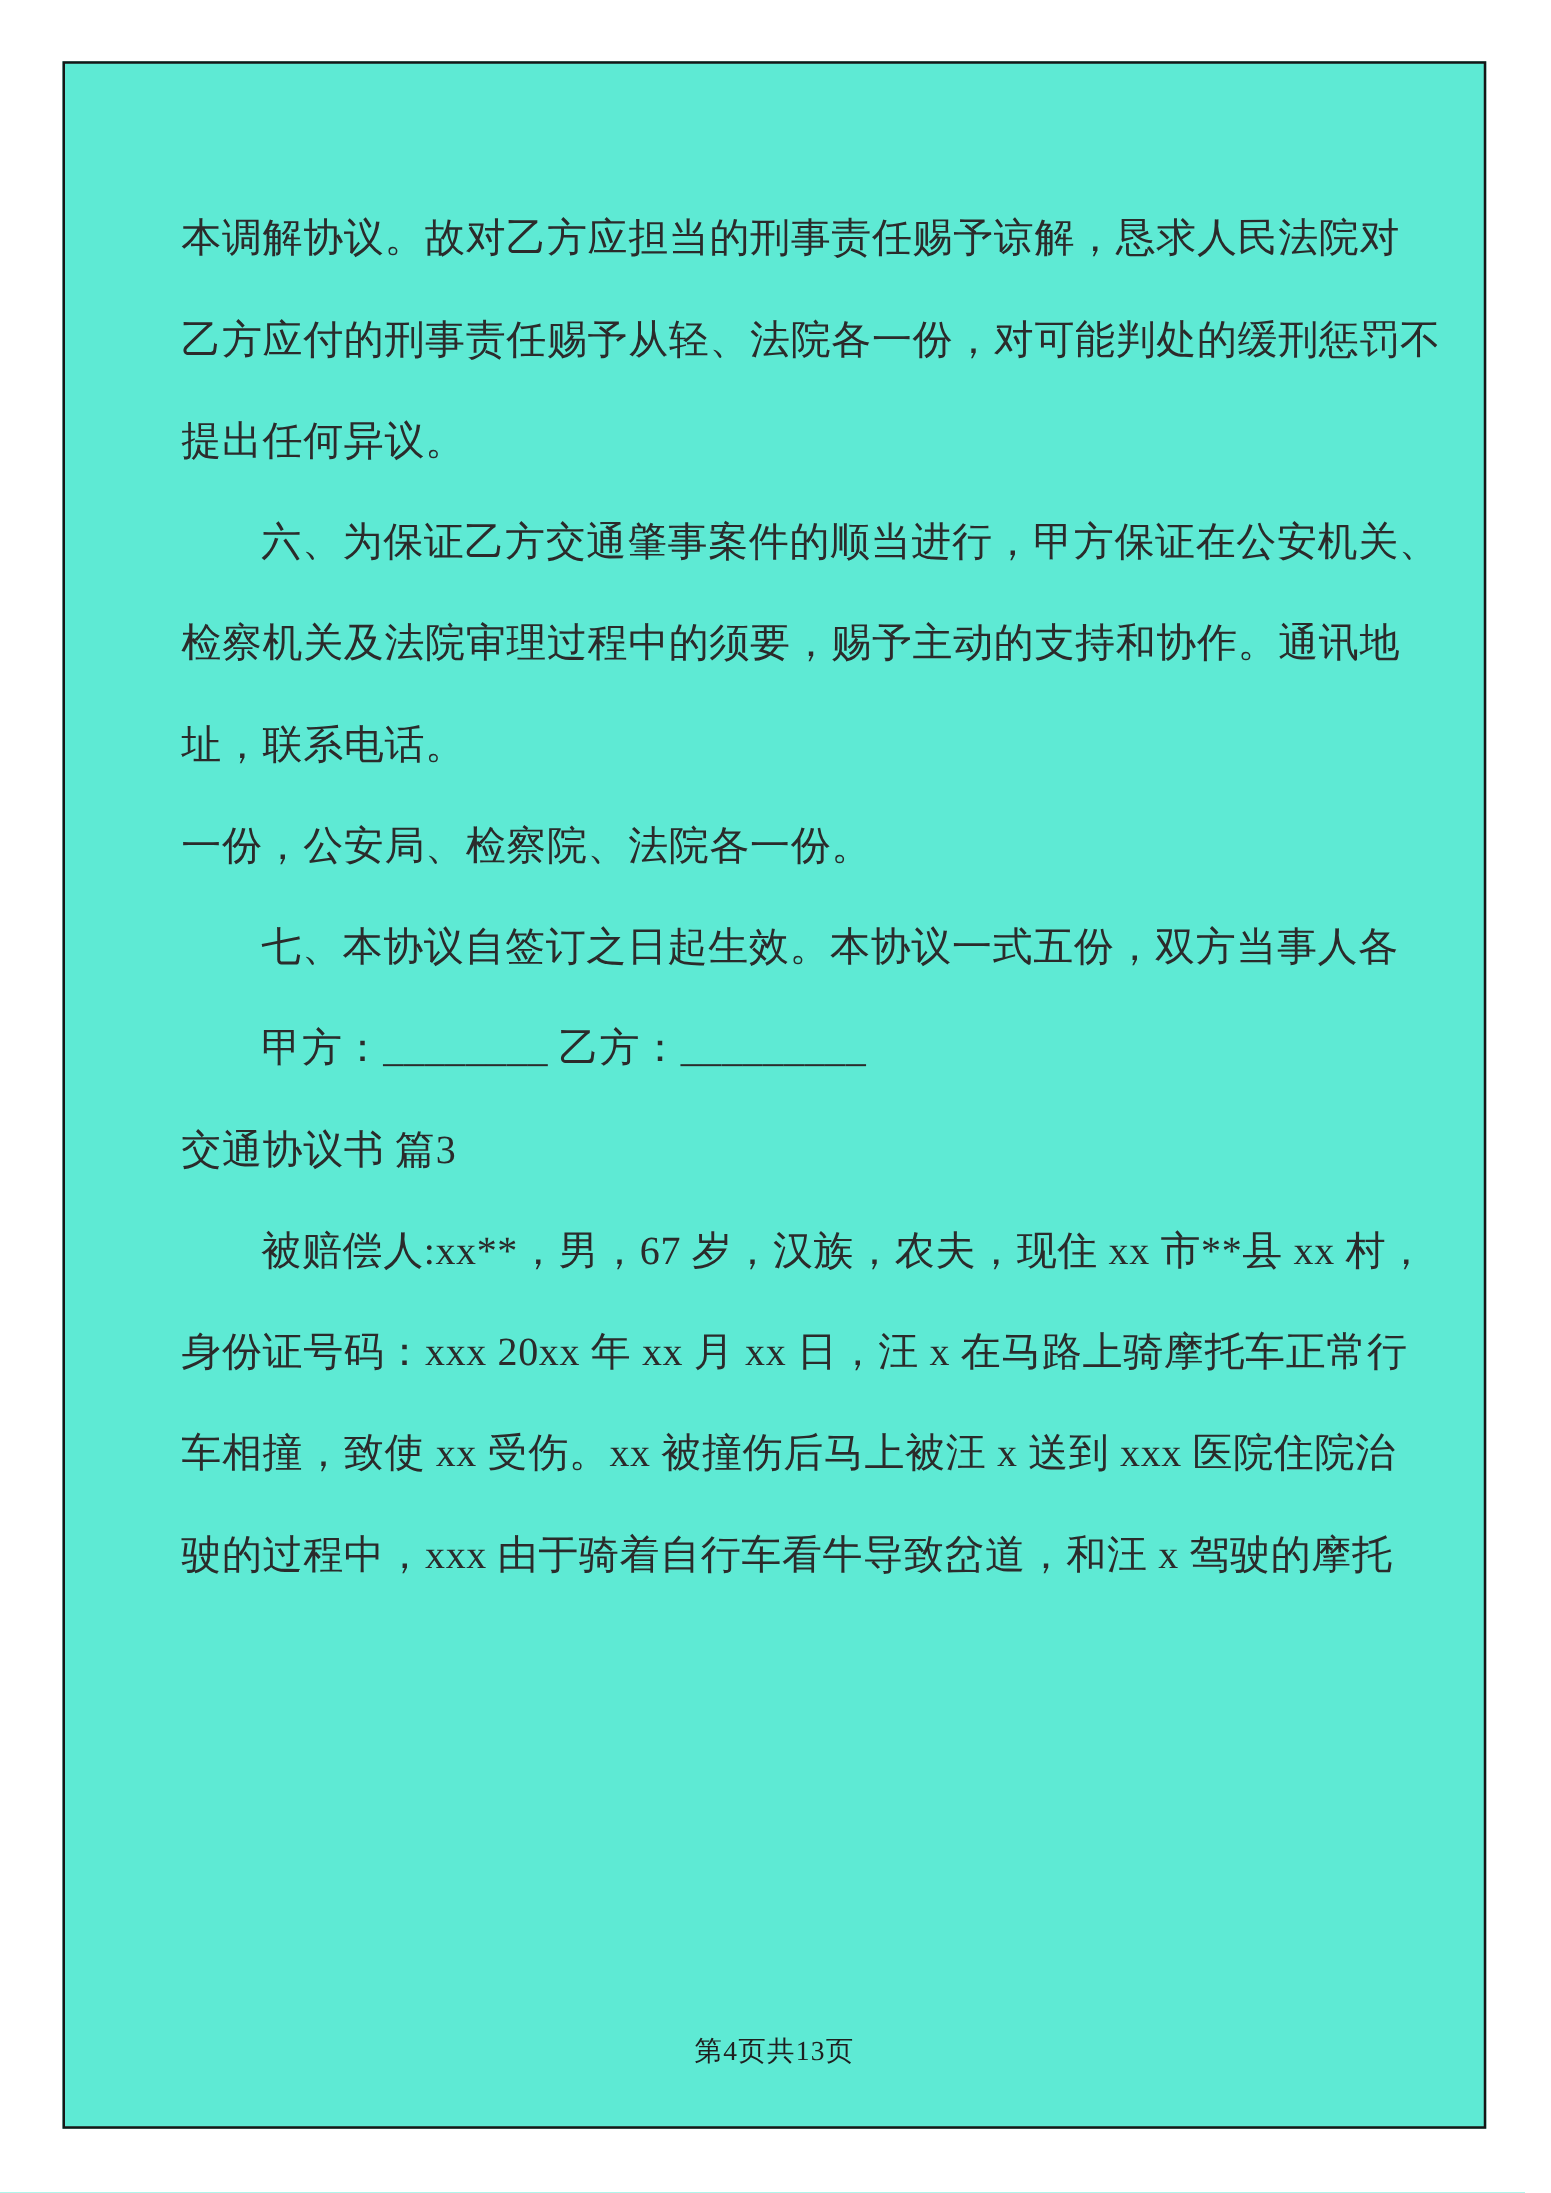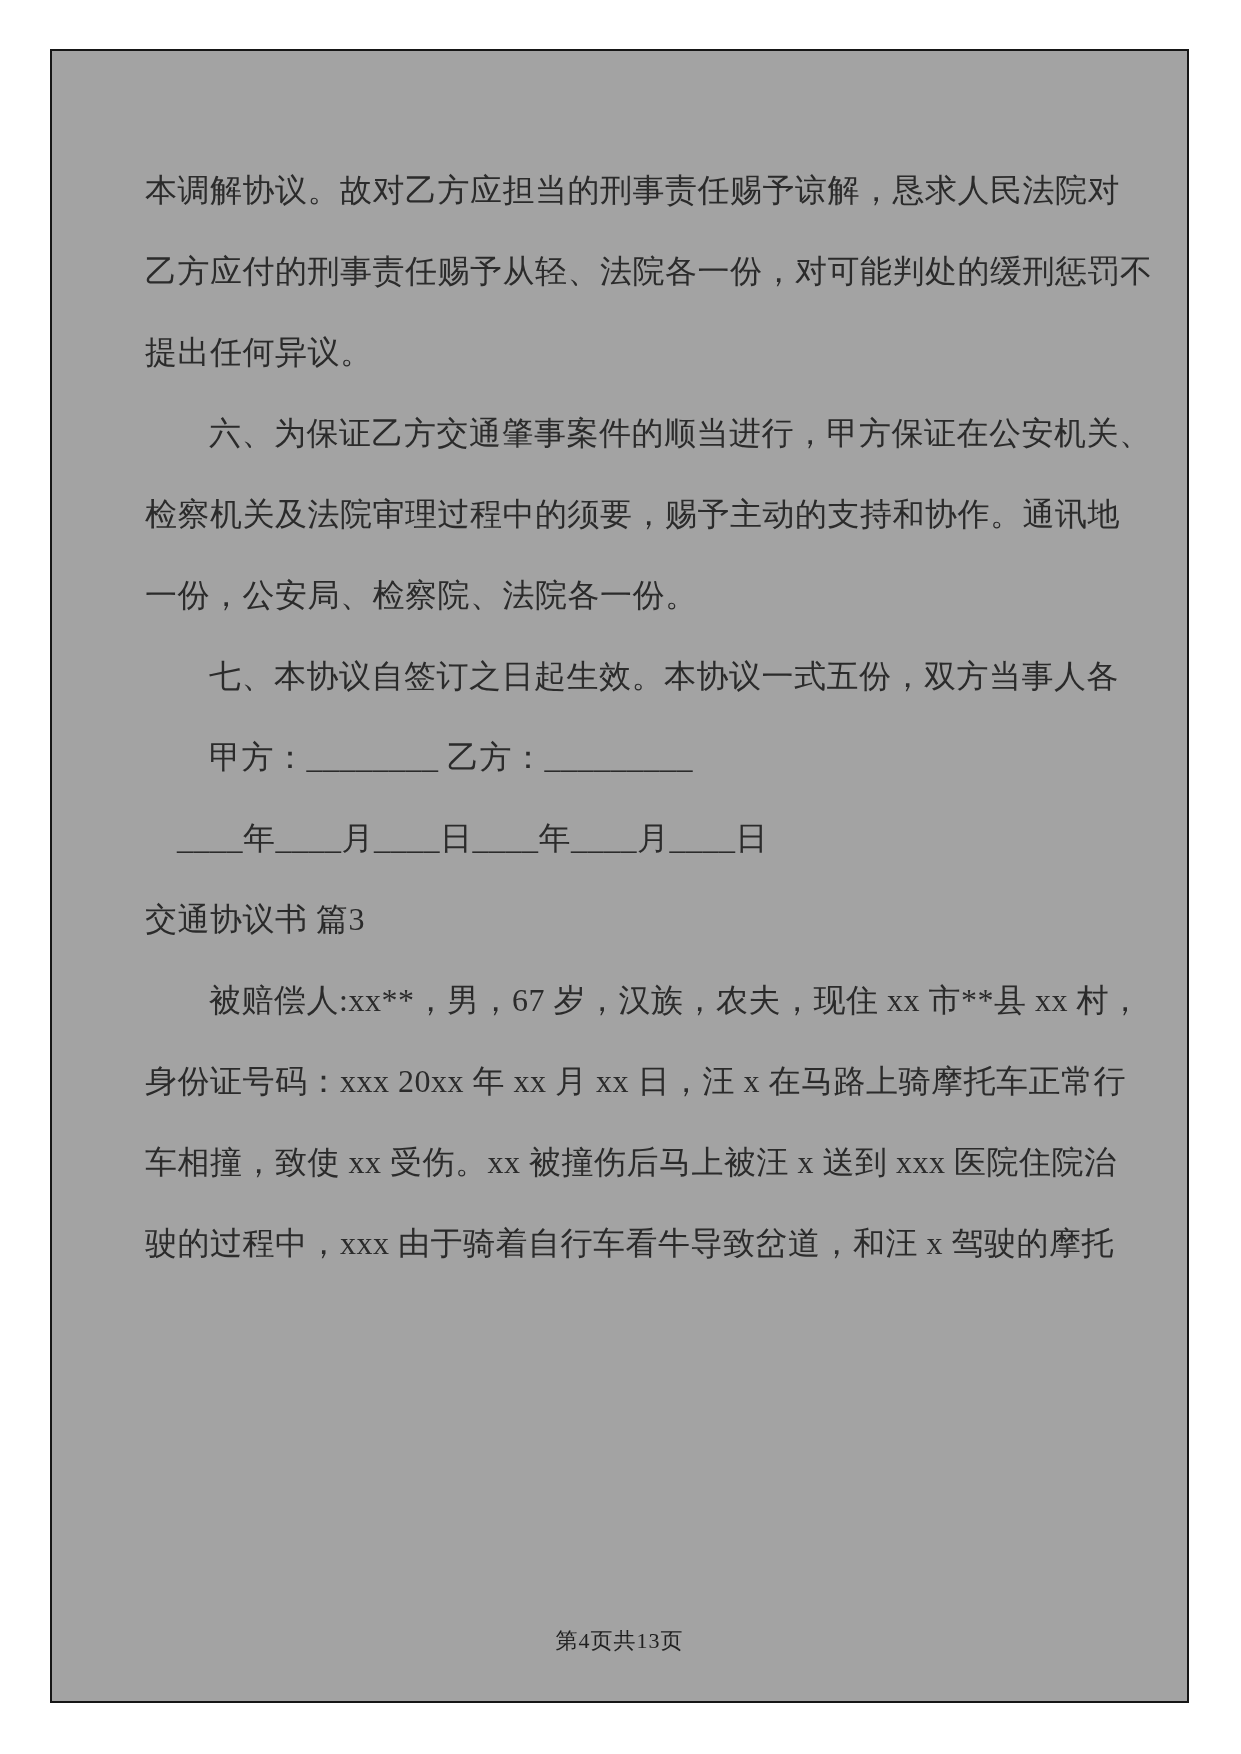--- a/index.html
+++ b/index.html
@@ -17,21 +17,21 @@
   }
   .frame {
     position: absolute;
     left: 50px;
     top: 49px;
     width: 1139px;
     height: 1654px;
     border: 2px solid #161616;
     box-sizing: border-box;
     overflow: hidden;
-    background: #a3a3a3;
+    background: #5eead4;
   }
   .content {
     position: absolute;
     left: 93px;
     top: 99px;
     width: 980px;
   }
   .para {
     margin: 0;
     padding: 0;
@@ -66,34 +66,32 @@
 
     <section class="para">
       <div class="ln">本调解协议。故对乙方应担当的刑事责任赐予谅解，恳求人民法院对</div>
       <div class="ln">乙方应付的刑事责任赐予从轻、法院各一份，对可能判处的缓刑惩罚不</div>
       <div class="ln">提出任何异议。</div>
     </section>
 
     <section class="para">
       <div class="ln i2">六、为保证乙方交通肇事案件的顺当进行，甲方保证在公安机关、</div>
       <div class="ln">检察机关及法院审理过程中的须要，赐予主动的支持和协作。通讯地</div>
+      <div class="ln">址，联系电话。</div>
     </section>
 
     <section class="para">
       <div class="ln">一份，公安局、检察院、法院各一份。</div>
       <div class="ln i2">七、本协议自签订之日起生效。本协议一式五份，双方当事人各</div>
     </section>
 
     <section class="para">
       <div class="ln i2">甲方：________ 乙方：_________</div>
     </section>
 
-    <section class="para">
-      <div class="ln i1">____年____月____日____年____月____日</div>
-    </section>
 
     <section class="para">
       <div class="ln">交通协议书 篇3</div>
     </section>
 
 
     <section class="para">
       <div class="ln i2">被赔偿人:xx**，男，67 岁，汉族，农夫，现住 xx 市**县 xx 村，</div>
       <div class="ln">身份证号码：xxx 20xx 年 xx 月 xx 日，汪 x 在马路上骑摩托车正常行</div>
       <div class="ln">车相撞，致使 xx 受伤。xx 被撞伤后马上被汪 x 送到 xxx 医院住院治</div>

